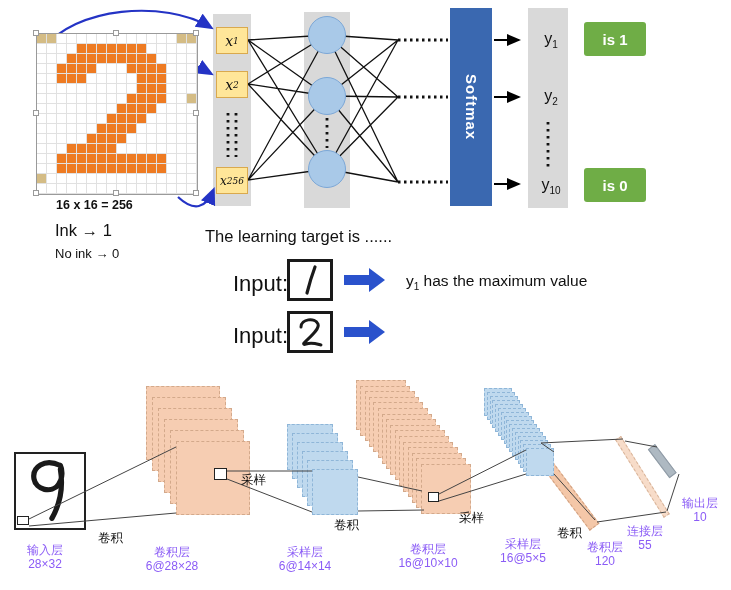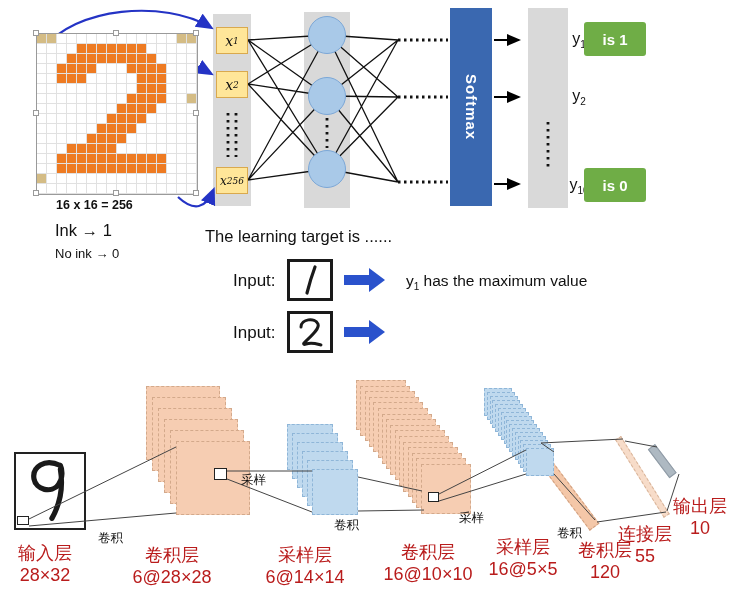--- a/index.html
+++ b/index.html
@@ -37,31 +37,31 @@
   #x256{font-size:12px}
 
   .neuron{position:absolute;width:38px;height:38px;border-radius:50%;background:#A9C9E8;
      border:1.5px solid #7BA7D7;z-index:2}
   #n1{left:308px;top:16px}#n2{left:308px;top:77px}#n3{left:308px;top:150px}
 
   #softmax{position:absolute;left:450px;top:8px;width:42px;height:198px;background:#3A68B0;
      z-index:2;display:flex;align-items:center;justify-content:center}
   #softmax .vtext{writing-mode:vertical-rl;color:#fff;font-size:15px;font-weight:bold;letter-spacing:1px}
 
-  .ybox{position:absolute;left:556px;width:46px;text-align:center;font-size:16px;z-index:2}
+  .ybox{position:absolute;left:528px;width:46px;text-align:center;font-size:16px;z-index:2}
   .ybox sub{font-size:10px}
   #y1{top:30px}#y2{top:87px}#y10{top:176px}
 
   .green{position:absolute;left:584px;width:62px;height:34px;background:#6FAD46;border-radius:3px;
      color:#fff;font-weight:bold;font-size:15px;display:flex;align-items:center;justify-content:center;z-index:2}
   #g1{top:22px}#g2{top:82px}#g3{top:168px}
 
   
   #lt-title{position:absolute;left:205px;top:227px;font-size:16.5px;z-index:2}
-  .in-label{position:absolute;left:233px;font-size:17px;z-index:2}
+  .in-label{position:absolute;left:233px;font-size:22px;z-index:2}
   #il1{top:271px}#il2{top:323px}
   .digit-box{position:absolute;left:287px;width:46px;height:42px;border:3px solid #1a1a1a;background:#fff;z-index:2}
   #db1{top:259px}#db2{top:311px}
   .block-arrow{position:absolute;left:344px;z-index:2}
   #ba1{top:267px}#ba2{top:319px}
   .result{position:absolute;left:406px;font-size:15.5px;z-index:2}
   .result sub{font-size:10px}
   #res1{top:272px}#res2{top:324px}
 
   
@@ -70,21 +70,21 @@
   .fm.blue{background:#BFD9EE;border:1px dashed #8FB6D8}
   .bar{position:absolute;transform-origin:0 0;z-index:1}
   #bar-conv3{left:532px;top:434px;width:112px;height:12px;background:#F4C7A8;border:1px dashed #CF9F7F;transform:rotate(53deg)}
   #bar-fc{left:621px;top:436px;width:92px;height:7px;background:#F7DCC9;border:1px dashed #D8B49A;transform:rotate(58deg)}
   #bar-out{left:655px;top:444px;width:36px;height:9px;background:#AEB9C2;border:1px solid #909BA6;transform:rotate(53deg)}
   #nine-box{position:absolute;left:14px;top:452px;width:72px;height:78px;border:2px solid #222;background:#fff;z-index:2}
   .mini-box{position:absolute;background:#fff;border:1px solid #222;z-index:3}
   #mb-in{left:17px;top:516px;width:12px;height:9px}
   #mb-a{left:214px;top:468px;width:13px;height:12px}
   #mb-c{left:428px;top:492px;width:11px;height:10px}
-  .cnn-label{position:absolute;text-align:center;font-size:18px;line-height:1.2;z-index:4;color:#b91c1c}
+  .cnn-label{position:absolute;text-align:center;font-size:12px;line-height:1.2;z-index:4;color:#8b5cf6}
   #cl0{left:12px;top:543px;width:66px}
   #cl1{left:130px;top:545px;width:84px}
   #cl2{left:263px;top:545px;width:84px}
   #cl3{left:381px;top:542px;width:94px}
   #cl4{left:481px;top:537px;width:84px}
   #cl5{left:574px;top:540px;width:62px}
   #cl6{left:614px;top:524px;width:62px}
   #cl7{left:670px;top:496px;width:60px}
   .op-label{position:absolute;font-size:12.5px;z-index:4;color:#111}
   #op0{left:98px;top:530px}

